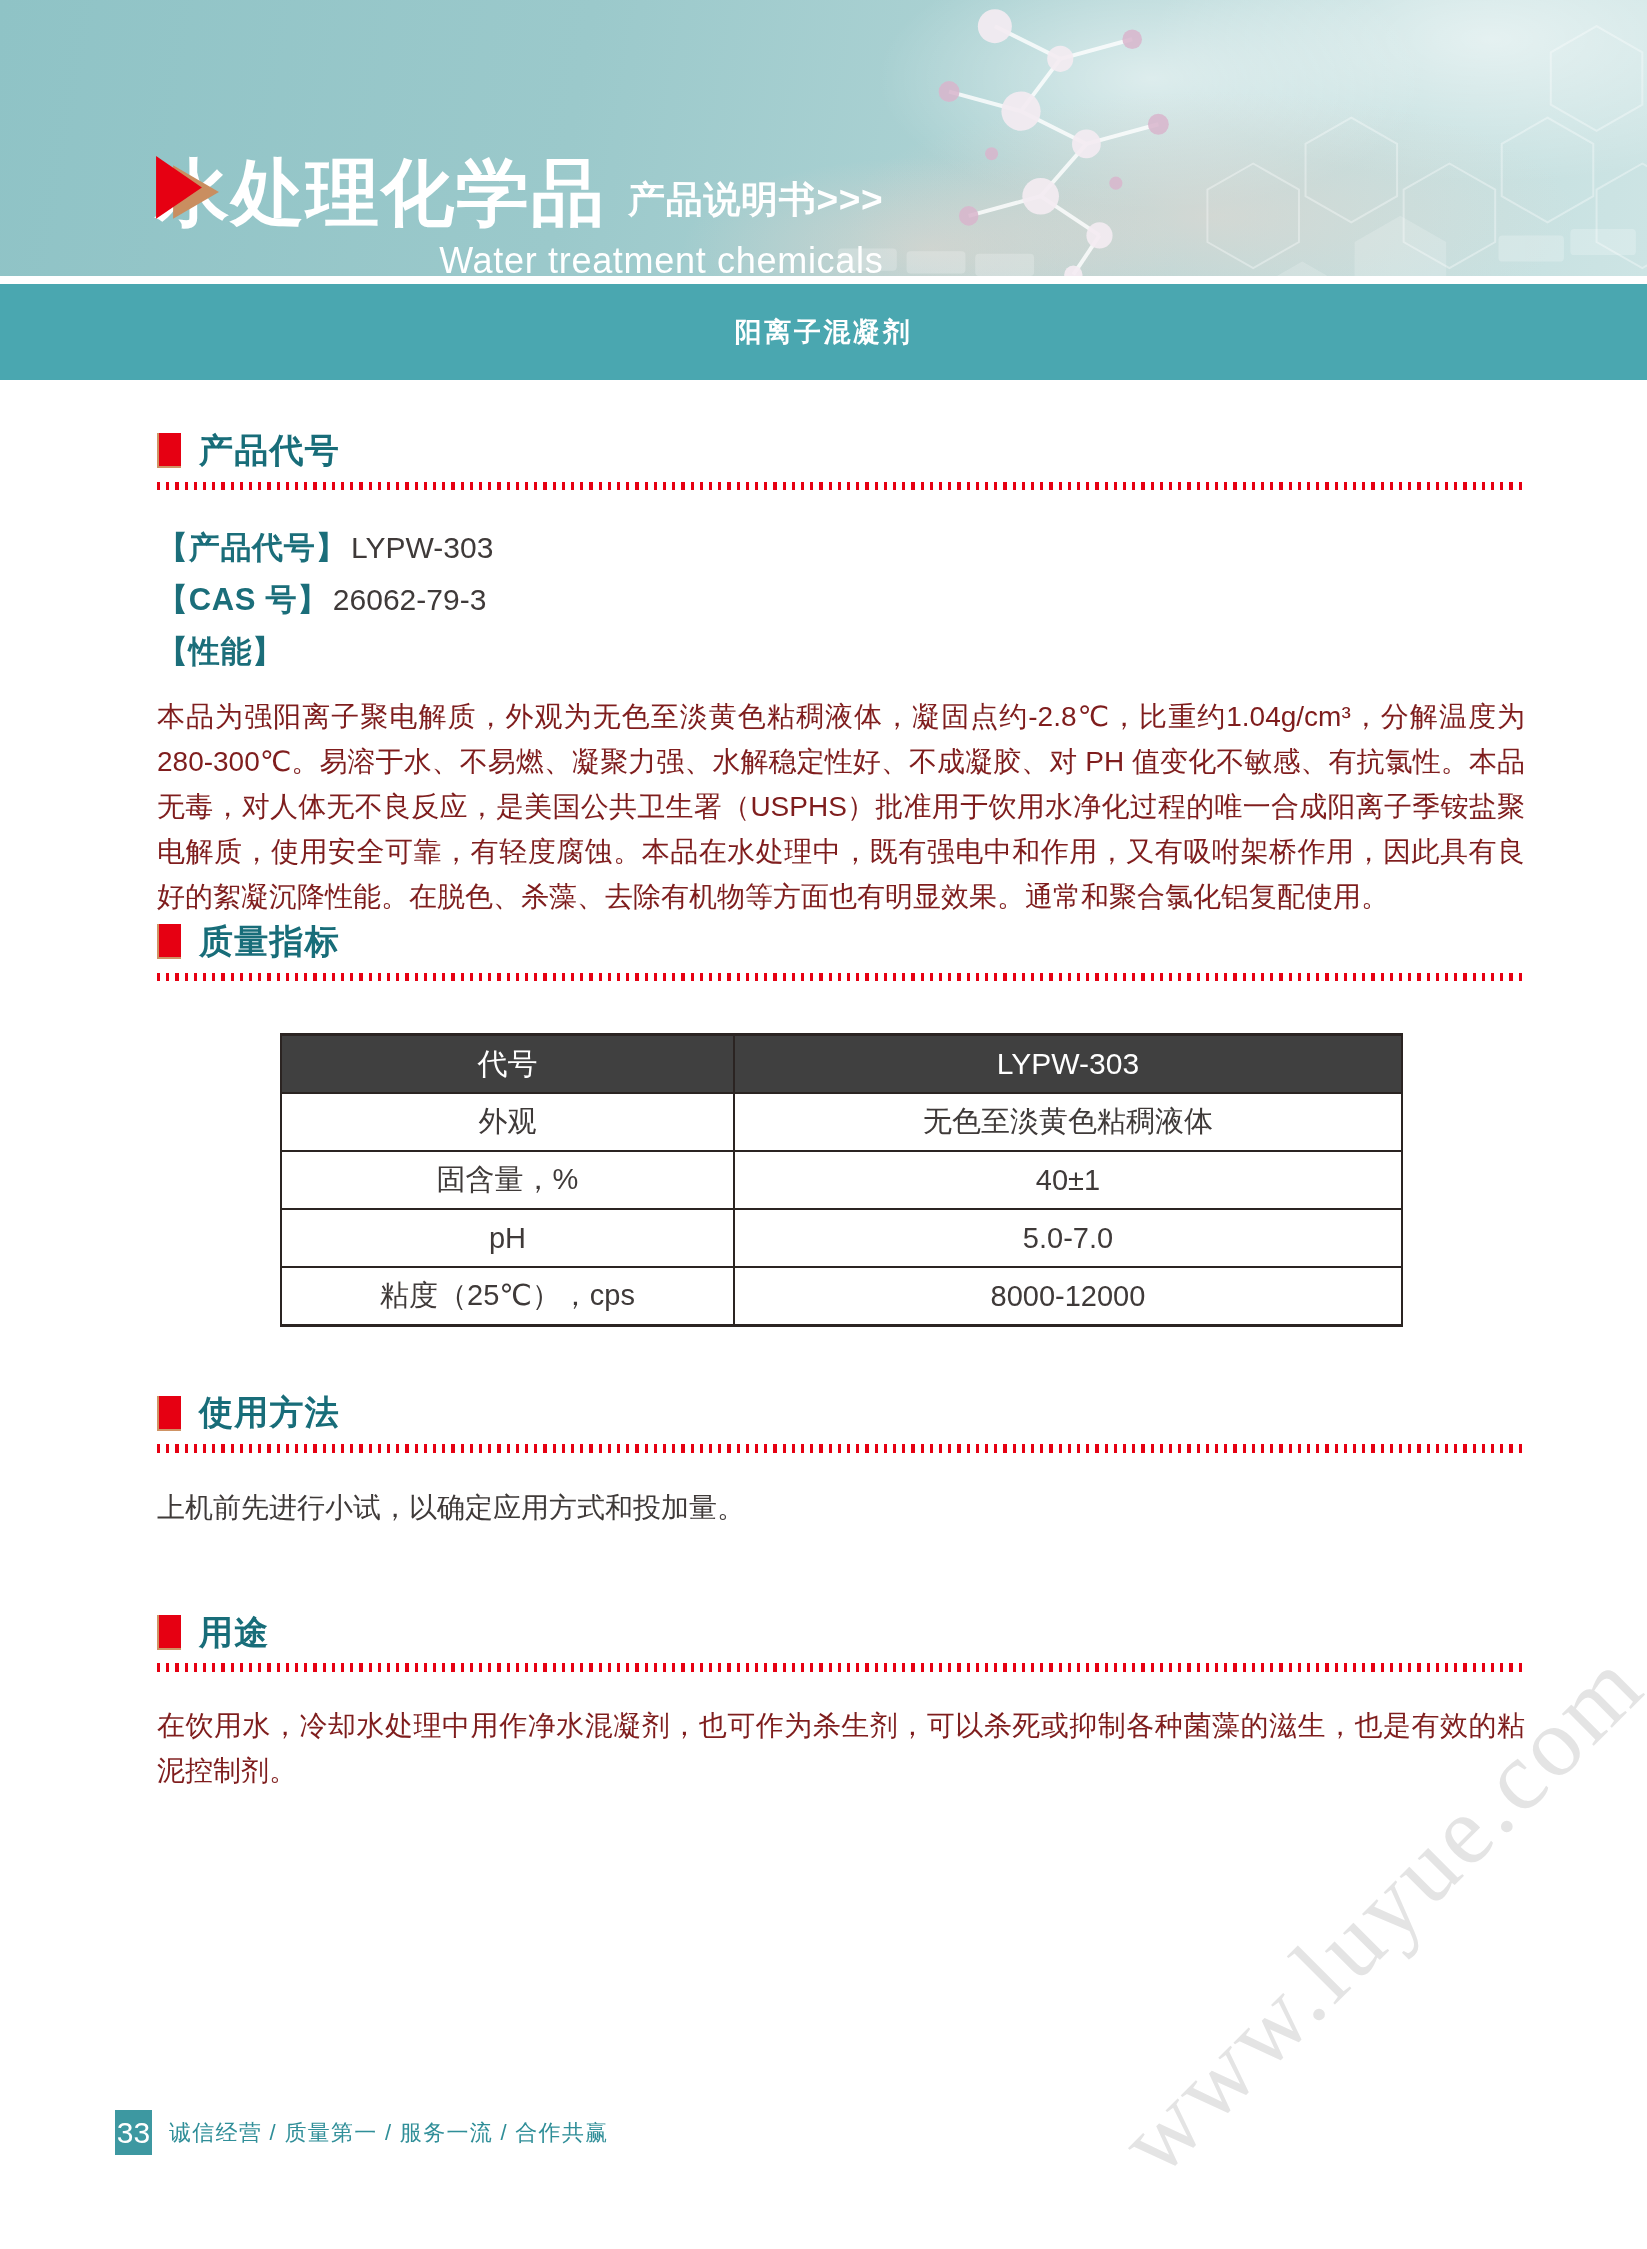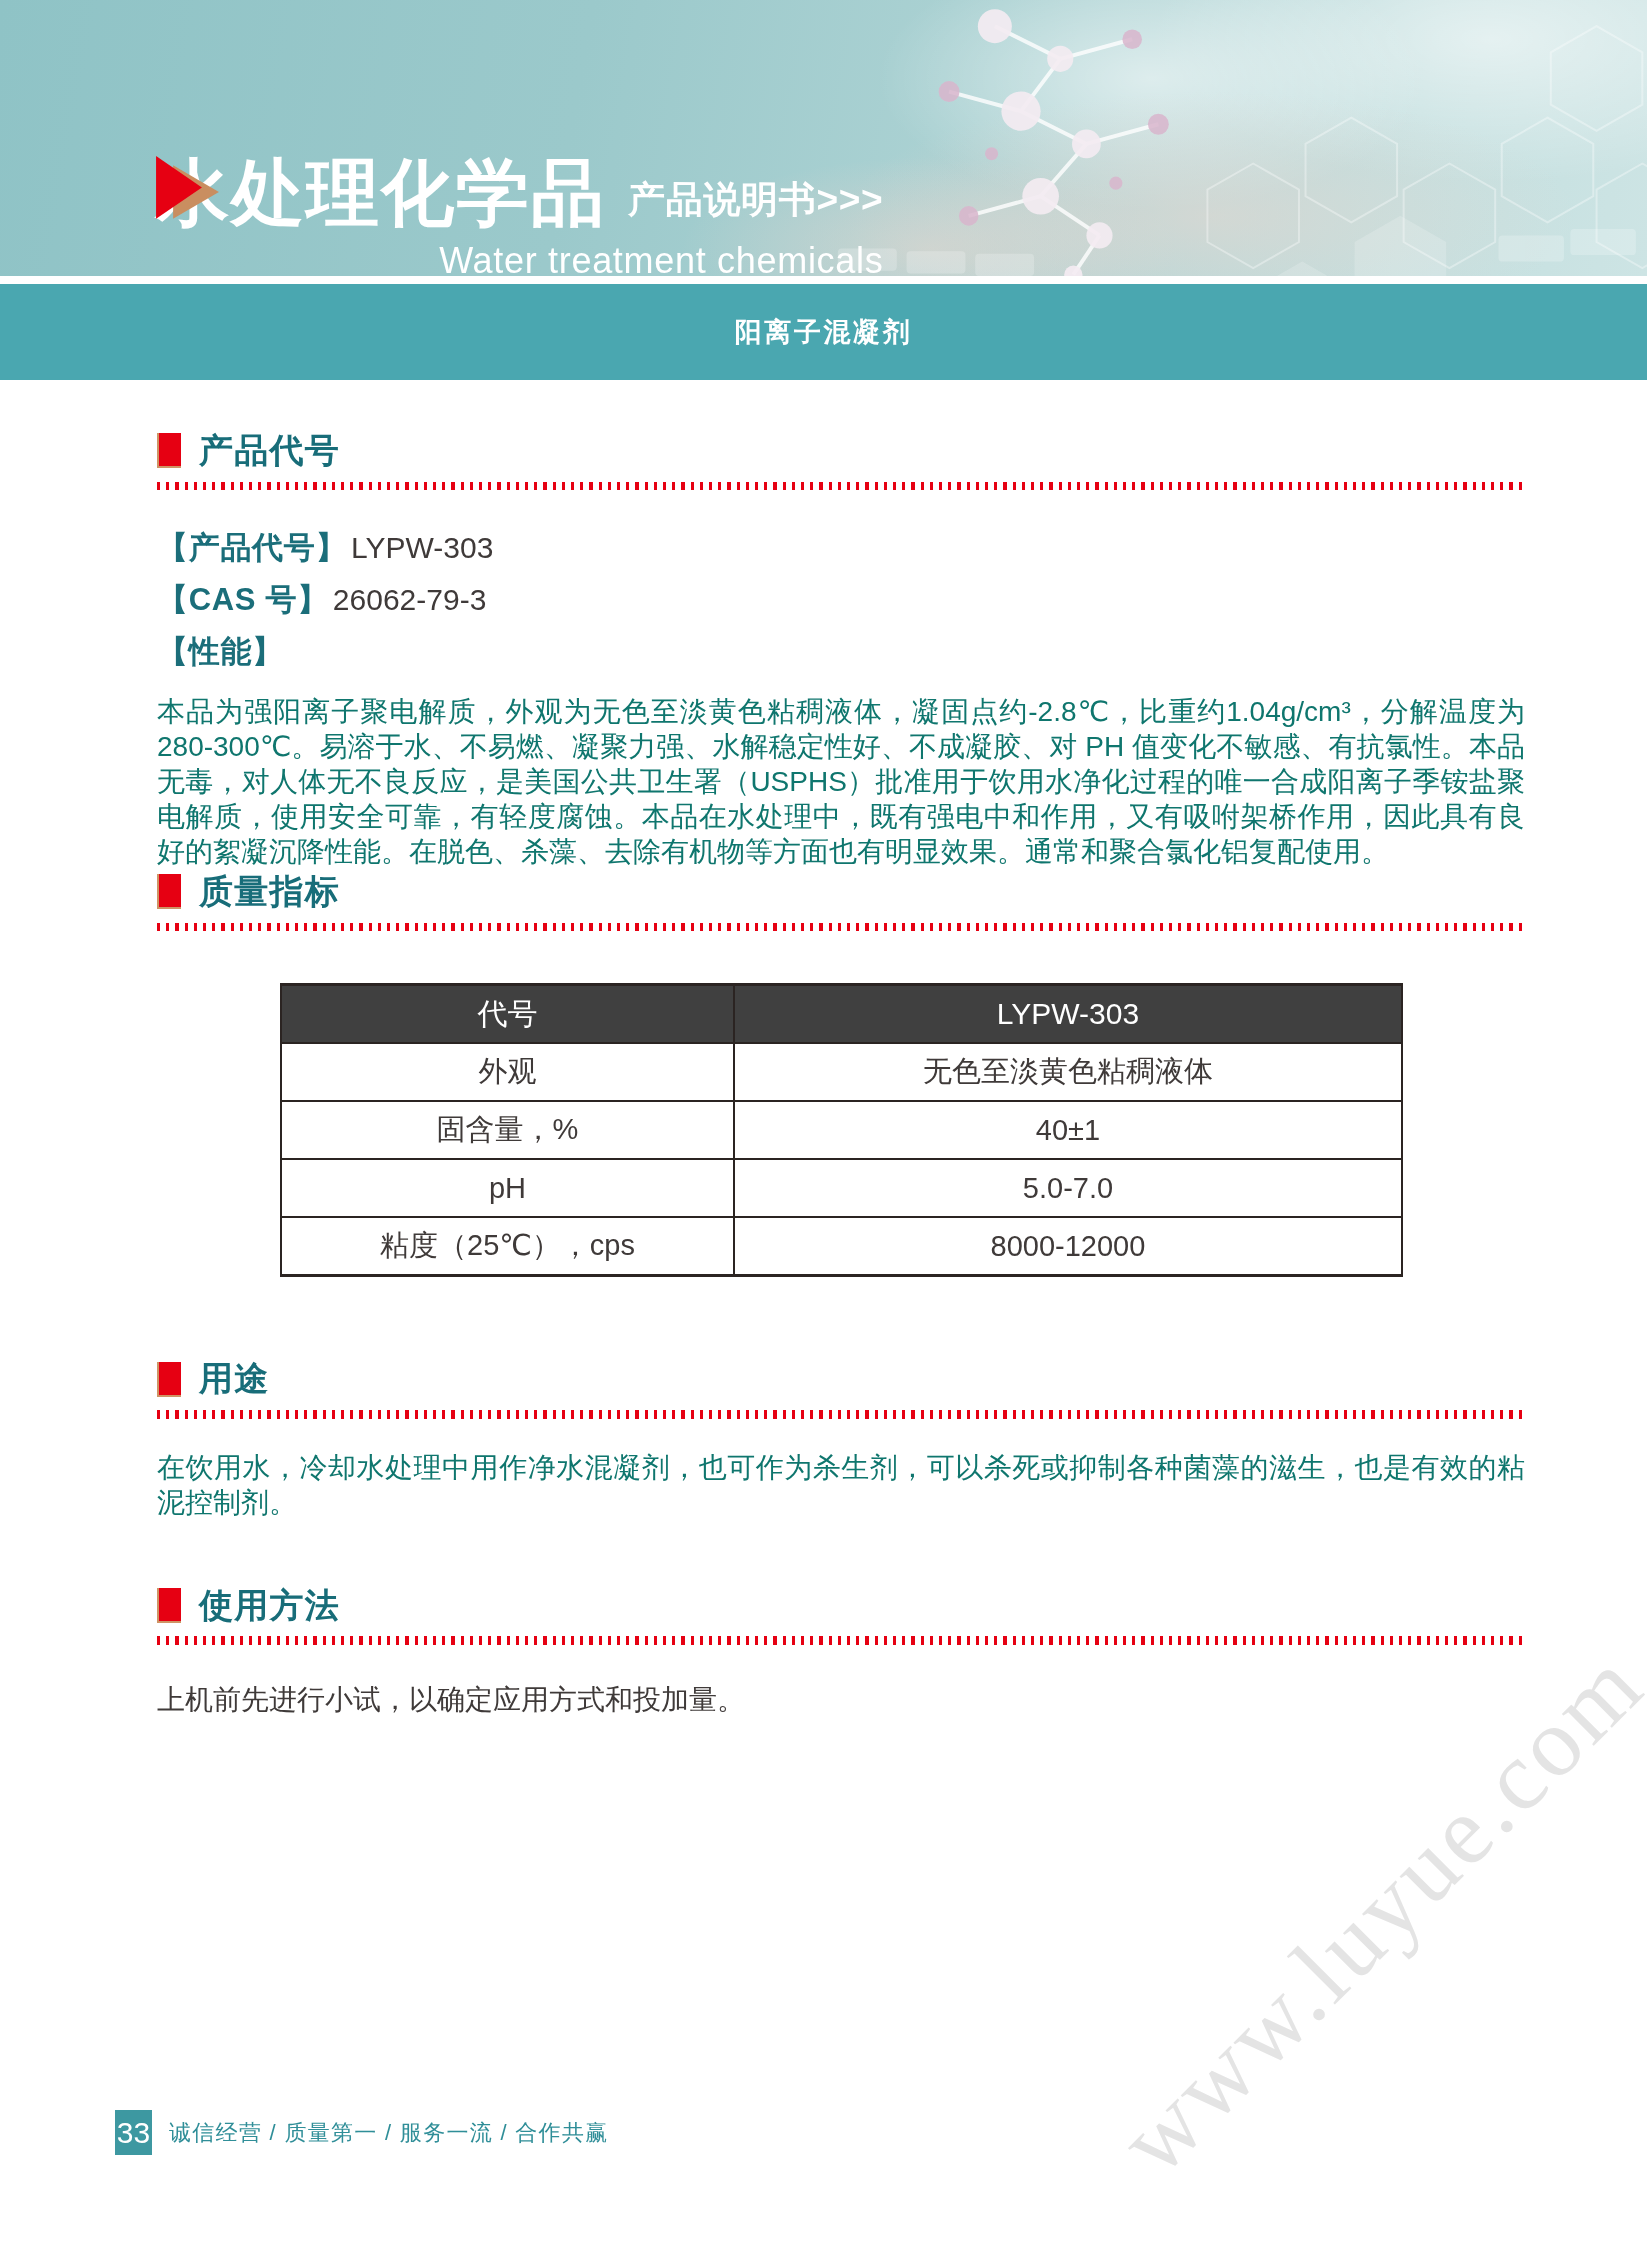--- a/index.html
+++ b/index.html
@@ -35,21 +35,21 @@
               border-left:2px solid #cf9465;border-bottom:2px solid #cf9465;margin-right:18.3px;flex:0 0 auto;}
   .sec-title{font-size:34px;font-weight:800;color:#186d79;letter-spacing:1.3px;}
   .dotted-rule{margin-top:7.9px;height:8.5px;
                background:repeating-linear-gradient(to right,#e60012 0 3.3px,transparent 3.3px 9.2px);}
 
   .mt-intro{margin-top:48px;}
   .fields{margin-top:37px;}
   .field{display:flex;align-items:baseline;margin:0;height:52px;}
   .f-label{font-size:31px;font-weight:800;color:#1b6e7a;letter-spacing:0.7px;}
   .f-value{font-size:30px;color:#3f3a39;margin-left:3.9px;}
-  .body-text{margin:10.5px 0 0 0;font-size:28px;line-height:35px;color:#0f766e;text-align:justify;}
+  .body-text{margin:10.5px 0 0 0;font-size:28px;line-height:45px;color:#7f1d1d;text-align:justify;}
 
   .mt-quality{}
   .spec-table{width:1123px;margin:52px auto 0 auto;border-collapse:collapse;table-layout:fixed;
               border:2px solid #2b2422;border-top-width:3.3px;border-bottom-width:3.3px;
               border-left-width:1.3px;border-right-width:1.3px;}
   .spec-table th,.spec-table td{border:2px solid #2b2422;height:56px;text-align:center;
               font-size:29px;font-weight:400;color:#3f3a39;padding:0 13px;}
   .spec-table th{background:#404040;color:#ffffff;font-size:30px;}
   .col-param{width:38%;}
 
@@ -220,36 +220,36 @@
             <td>5.0-7.0</td>
           </tr>
           <tr>
             <td>粘度（25℃），cps</td>
             <td>8000-12000</td>
           </tr>
         </tbody>
       </table>
     </section>
 
+    <section class="section mt-method">
+      <div class="sec-head">
+        <span class="red-square"></span>
+        <span class="sec-title">使用方法</span>
+      </div>
+      <div class="dotted-rule"></div>
+      <p class="body-line first-line">上机前先进行小试，以确定应用方式和投加量。</p>
+    </section>
+
     <section class="section mt-usage">
       <div class="sec-head">
         <span class="red-square"></span>
         <span class="sec-title">用途</span>
       </div>
       <div class="dotted-rule"></div>
       <p class="body-text first-line">在饮用水，冷却水处理中用作净水混凝剂，也可作为杀生剂，可以杀死或抑制各种菌藻的滋生，也是有效的粘泥控制剂。</p>
-    </section>
-
-    <section class="section mt-method">
-      <div class="sec-head">
-        <span class="red-square"></span>
-        <span class="sec-title">使用方法</span>
-      </div>
-      <div class="dotted-rule"></div>
-      <p class="body-line first-line">上机前先进行小试，以确定应用方式和投加量。</p>
     </section>
 
 
   </main>
 
   <footer class="footer">
     <div class="page-badge">33</div>
     <div class="slogan">诚信经营 / 质量第一 / 服务一流 / 合作共赢</div>
   </footer>
 

